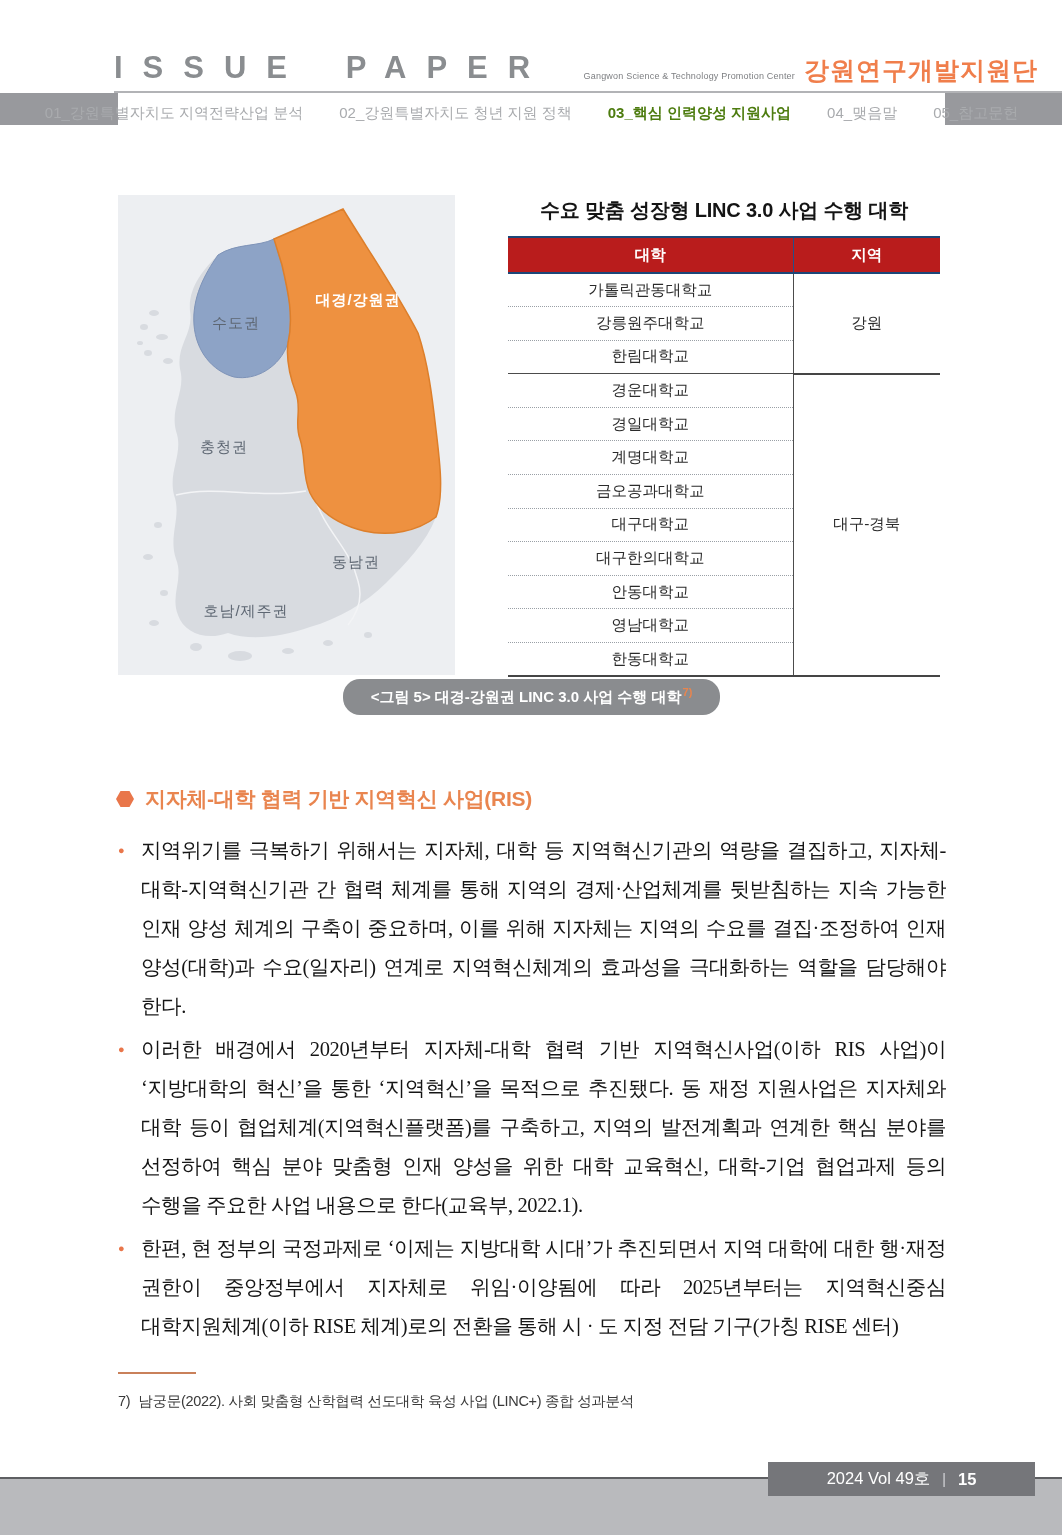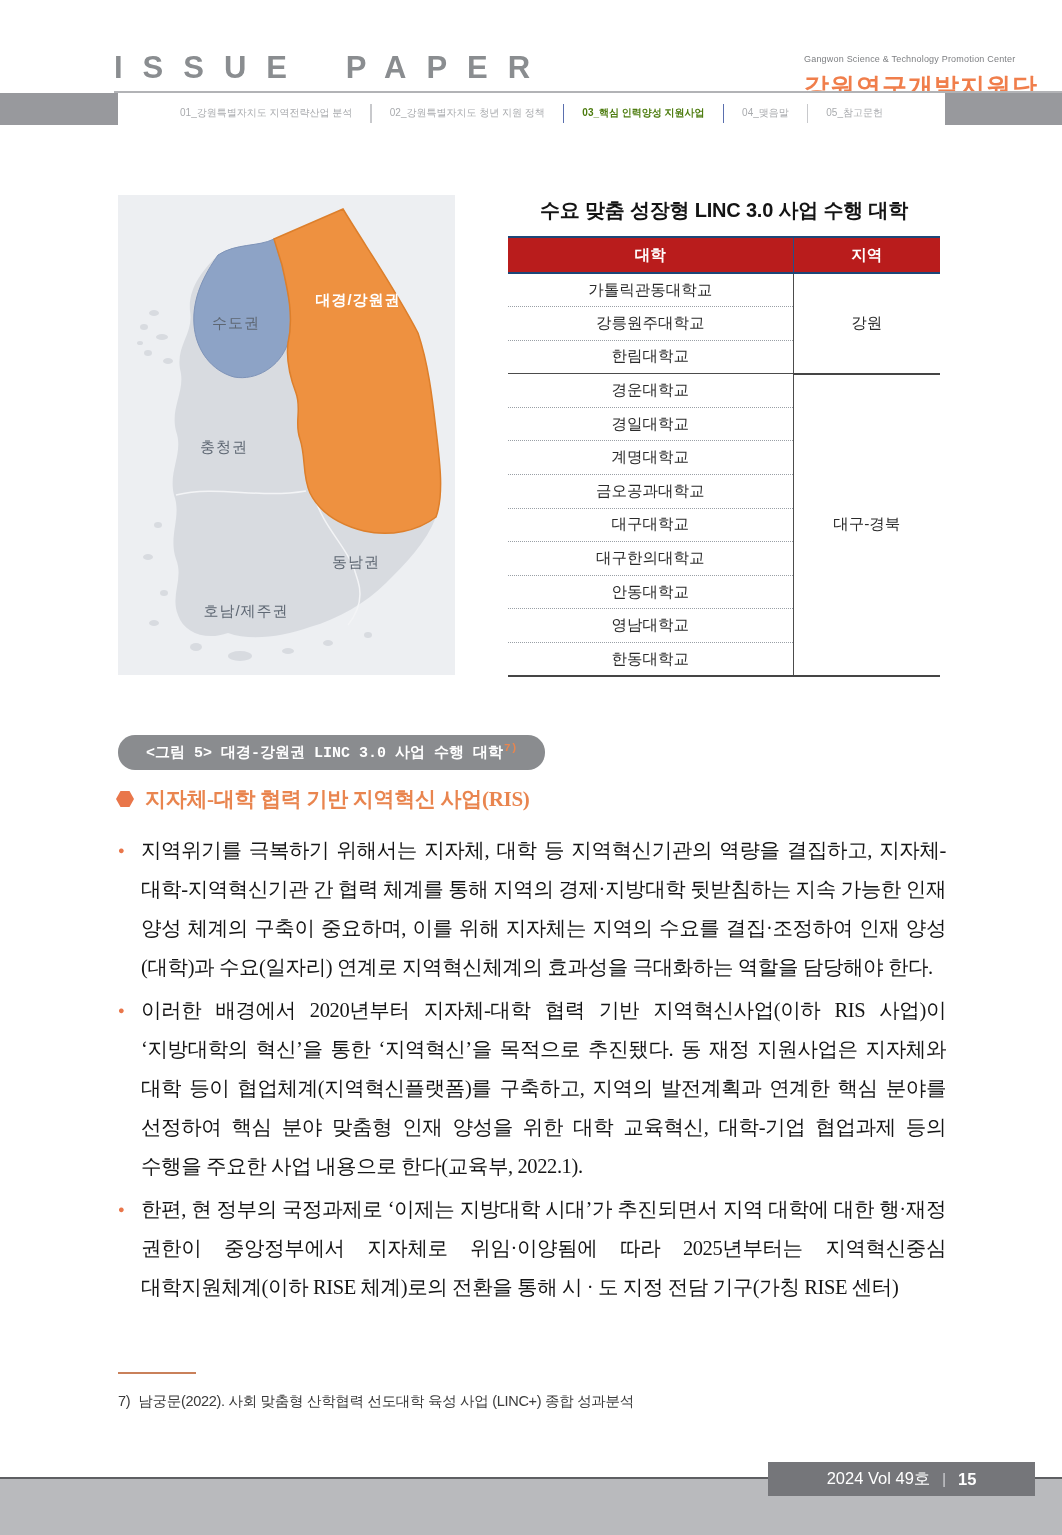--- a/index.html
+++ b/index.html
@@ -11,31 +11,31 @@
   }
 
   
   .issue-title {
     position:absolute; left:114px; top:50px;
     font-size:31px; font-weight:bold; color:#8a8d90;
     letter-spacing:20px; word-spacing:10px; white-space:nowrap;
   }
   .org-logo {
     position:absolute; right:24px; top:54px;
-    display:flex; align-items:flex-start; white-space:nowrap;flex-direction:column;
+    display:flex; align-items:flex-end; white-space:nowrap;
   }
   .org-en { font-size:9px; color:#7d7f82; margin-right:9px; margin-bottom:6px; letter-spacing:.2px; }
   .org-kr { font-size:25px; color:#f07e4b; font-weight:bold; letter-spacing:1px; }
   .header-rule { position:absolute; left:114px; right:0; top:91px; height:2px; background:#b2b3b6; }
   .header-band { position:absolute; left:0; right:0; top:93px; height:32px; background:#98999d; }
   .nav-box {
     position:absolute; left:118px; top:93px; width:827px; height:40px;
     background:#ffffff; display:flex; align-items:center; justify-content:center;
   }
-  .tab { font-size:10px; color:#a9abae; padding:0 4px; white-space:nowrap; cursor:pointer; }
+  .tab { font-size:15px; color:#a9abae; padding:0 4px; white-space:nowrap; cursor:pointer; }
   .tab.active { color:#4d7c0f; font-weight:bold; }
   .tab-div { width:1.5px; height:19px; background:#c8c9cc; margin:0 14px; }
   .tab-div.dark { background:#5a6fae; }
 
   
   .map-panel { position:absolute; left:118px; top:195px; width:337px; height:480px; background:#edeff2; }
   .map-panel svg { display:block; }
   .map-label { font-size:15px; fill:#5d6672; font-family:"Liberation Sans",sans-serif; letter-spacing:1px; }
   .map-label.white { fill:#ffffff; font-weight:bold; }
 
@@ -56,31 +56,31 @@
   .uni-table td { height:33.6px; text-align:center; font-size:15.5px; color:#2a2a2a;margin-top:12px; }
   .col-uni { width:285px; }
   .col-region { width:147px; }
   .uni-table tr:not(.group-start) td.uni-cell { border-top:1px dotted #9aa0a6; }
   .uni-table tr.group-start td { border-top:1.6px solid #4c4c4c; }
   .uni-table tr.group-start:first-child td { border-top:none; }
   .region-cell { border-left:1.6px solid #4c4c4c; border-bottom:2px solid #454545; }
   .uni-table tbody tr:last-child td { border-bottom:2px solid #454545; }
 
   
-  .caption-row { position:absolute; left:118px; top:735px; width:827px; display:flex; justify-content:flex-start;font-family:Liberation Mono, monospace; }
+  .caption-row { position:absolute; left:118px; top:679px; width:827px; display:flex; justify-content:center; }
   .caption-pill {
     background:#8a8c8f; color:#ffffff; border-radius:17px;
     padding:7px 28px 8px; font-size:15px; font-weight:bold; white-space:nowrap;
   }
   .caption-sup { color:#e8854e; font-size:11px; vertical-align:super; margin-left:1px; }
 
   
   .section-heading {
     position:absolute; left:116px; top:785px;
-    display:flex; align-items:center; color:#e9854f; font-size:21px; font-weight:bold; letter-spacing:-.3px;font-family:Liberation Serif, serif;
+    display:flex; align-items:center; color:#e9854f; font-size:21px; font-weight:bold; letter-spacing:-.3px;
   }
   .hex-bullet {
     width:18px; height:16px; background:#e9764a; margin-right:11px; flex:0 0 auto;
     clip-path:polygon(25% 0,75% 0,100% 50%,75% 100%,25% 100%,0 50%);
   }
 
   
   .body-text { position:absolute; left:118px; top:831px; width:828px; list-style:none; }
   .body-text li {
     position:relative; padding-left:23px; margin-bottom:4px;
@@ -239,21 +239,21 @@
       <span>&lt;그림 5&gt; 대경-강원권 LINC 3.0 사업 수행 대학</span><span class="caption-sup">7)</span>
     </div>
   </div>
 
   <div class="section-heading">
     <span class="hex-bullet"></span>
     <span>지자체-대학 협력 기반 지역혁신 사업(RIS)</span>
   </div>
 
   <ul class="body-text">
-      <li><span class="dot">●</span><span>지역위기를 극복하기 위해서는 지자체, 대학 등 지역혁신기관의 역량을 결집하고, 지자체-대학-지역혁신기관 간 협력 체계를 통해 지역의 경제·지방대학 뒷받침하는 지속 가능한 인재 양성 체계의 구축이 중요하며, 이를 위해 지자체는 지역의 수요를 결집·조정하여 인재 양성(대학)과 수요(일자리) 연계로 지역혁신체계의 효과성을 극대화하는 역할을 담당해야 한다.</span></li>
+      <li><span class="dot">●</span><span>지역위기를 극복하기 위해서는 지자체, 대학 등 지역혁신기관의 역량을 결집하고, 지자체-대학-지역혁신기관 간 협력 체계를 통해 지역의 경제·산업체계를 뒷받침하는 지속 가능한 인재 양성 체계의 구축이 중요하며, 이를 위해 지자체는 지역의 수요를 결집·조정하여 인재 양성(대학)과 수요(일자리) 연계로 지역혁신체계의 효과성을 극대화하는 역할을 담당해야 한다.</span></li>
       <li><span class="dot">●</span><span>이러한 배경에서 2020년부터 지자체-대학 협력 기반 지역혁신사업(이하 RIS 사업)이 ‘지방대학의 혁신’을 통한 ‘지역혁신’을 목적으로 추진됐다. 동 재정 지원사업은 지자체와 대학 등이 협업체계(지역혁신플랫폼)를 구축하고, 지역의 발전계획과 연계한 핵심 분야를 선정하여 핵심 분야 맞춤형 인재 양성을 위한 대학 교육혁신, 대학-기업 협업과제 등의 수행을 주요한 사업 내용으로 한다(교육부, 2022.1).</span></li>
       <li><span class="dot">●</span><span>한편, 현 정부의 국정과제로 ‘이제는 지방대학 시대’가 추진되면서 지역 대학에 대한 행·재정 권한이 중앙정부에서 지자체로 위임·이양됨에 따라 2025년부터는 지역혁신중심 대학지원체계(이하 RISE 체계)로의 전환을 통해 시 · 도 지정 전담 기구(가칭 RISE 센터)</span></li>
     </ul>
 
   <div class="footnote-rule"></div>
   <div class="footnote">
     <span class="fn-marker">7)</span><span>남궁문(2022). 사회 맞춤형 산학협력 선도대학 육성 사업 (LINC+) 종합 성과분석</span>
   </div>
 
   <div class="footer-rule"></div>

